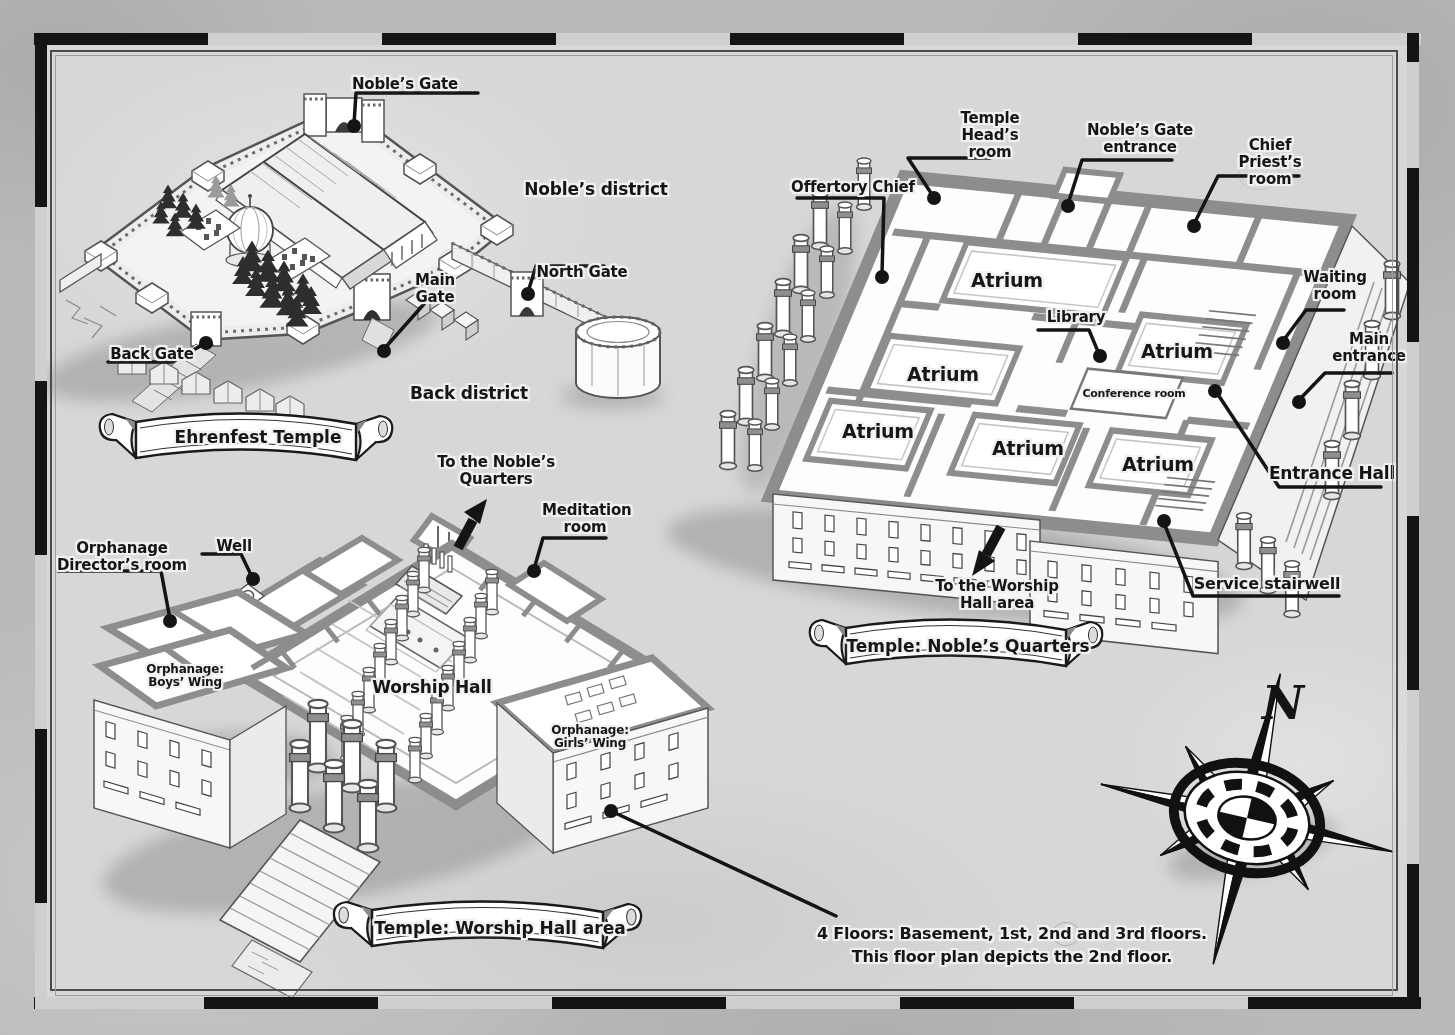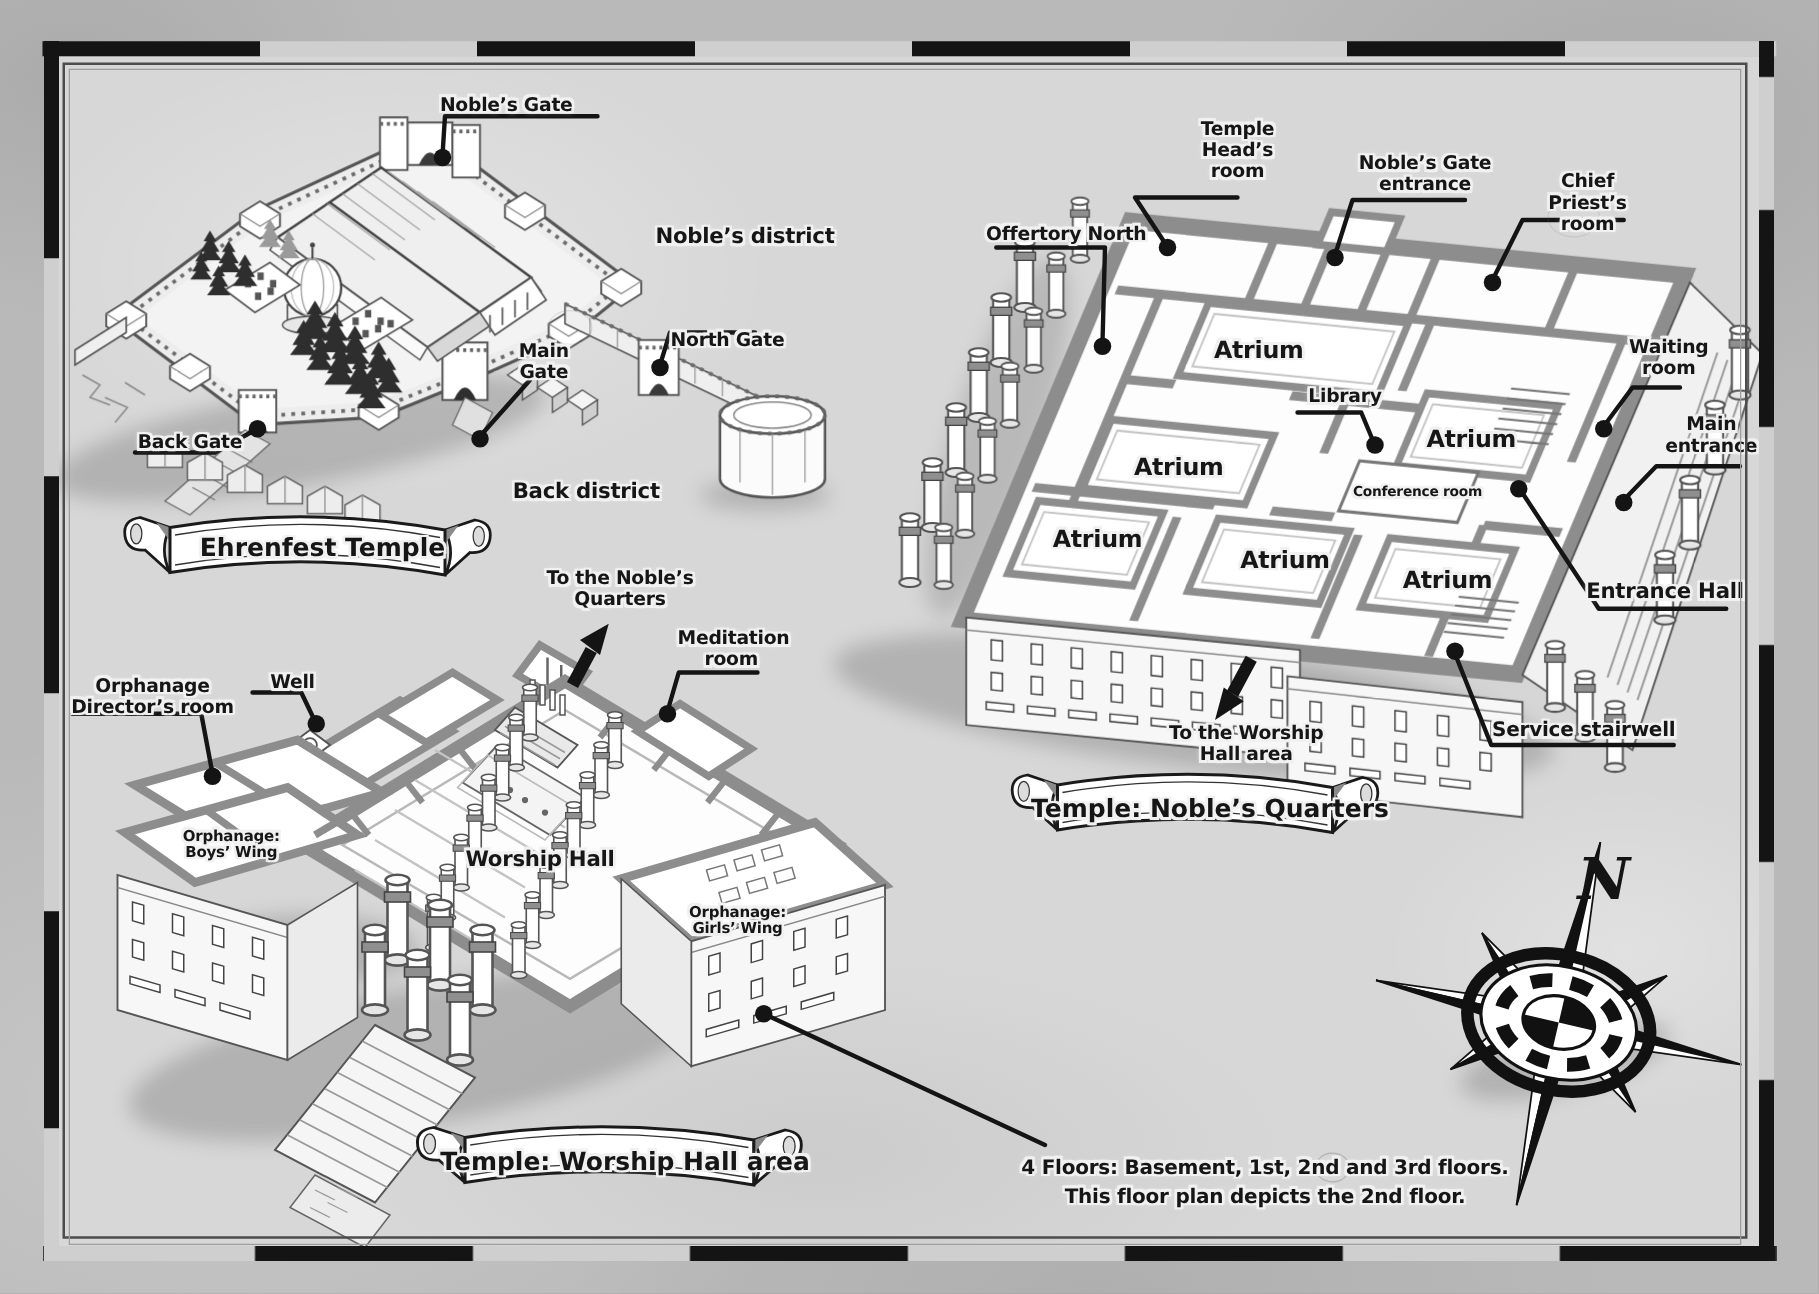--- a/index.html
+++ b/index.html
@@ -43,21 +43,21 @@
   .lbl{
     position:absolute;transform:translate(-50%,-50%);z-index:30;
     font:700 15px/1.12 "DejaVu Sans",sans-serif;color:#161616;text-align:center;white-space:nowrap;
     letter-spacing:-0.2px;
     text-shadow:-2px -2px 0 #f1f1f1,2px -2px 0 #f1f1f1,-2px 2px 0 #f1f1f1,2px 2px 0 #f1f1f1,
       -2px 0 0 #f1f1f1,2px 0 0 #f1f1f1,0 -2px 0 #f1f1f1,0 2px 0 #f1f1f1,0 0 5px #f1f1f1;
     padding-left:24px;
   }
   .wrap{white-space:normal;}
   .s11{font-size:11px}.s12{font-size:12px}.s16{font-size:16px}.s17{font-size:17px}.s18{font-size:19px}
-  .banner-text{font-size:20px;letter-spacing:0;text-align:center;}
+  .banner-text{font-size:17px;letter-spacing:0;text-align:center;}
   .north{font:italic 800 46px/1 "DejaVu Serif",serif;text-shadow:none;color:#141414;}
   .footnote{font-size:16px;}
 </style>
 </head>
 <body>
 
 <div class="stage">
   <div class="map-area"></div>
 
   <div class="stain" style="left:1052px;top:922px;width:26px;height:22px;border:1.5px solid rgba(110,110,110,.35);"></div>
@@ -726,22 +726,22 @@
   <div>
 
     <div class="lbl" style="left:393px;top:84px">Noble’s Gate</div>
     <div class="lbl s17" style="left:584px;top:190px">Noble’s district</div>
     <div class="lbl" style="left:570px;top:272px">North Gate</div>
     <div class="lbl wrap" style="left:423px;top:289px;width:46px">Main Gate</div>
     <div class="lbl" style="left:140px;top:354px">Back Gate</div>
     <div class="lbl s17" style="left:457px;top:394px">Back district</div>
     <div class="lbl banner-text" style="left:246px;top:438px">Ehrenfest Temple</div>
 
-    <div class="lbl" style="left:841px;top:187px">Offertory North</div>
-    <div class="lbl wrap" style="left:978px;top:120px;width:92px">Temple Head’s room</div>
+    <div class="lbl" style="left:841px;top:187px">Offertory Chief</div>
+    <div class="lbl wrap" style="left:978px;top:135px;width:92px">Temple Head’s room</div>
     <div class="lbl wrap" style="left:1128px;top:139px;width:118px">Noble’s Gate entrance</div>
     <div class="lbl wrap" style="left:1258px;top:162px;width:100px">Chief Priest’s room</div>
     <div class="lbl wrap" style="left:1323px;top:286px;width:64px">Waiting room</div>
     <div class="lbl wrap" style="left:1357px;top:348px;width:80px">Main entrance</div>
     <div class="lbl" style="left:1064px;top:317px">Library</div>
     <div class="lbl s11" style="left:1122px;top:394px">Conference room</div>
     <div class="lbl s18" style="left:995px;top:281px">Atrium</div>
     <div class="lbl s18" style="left:931px;top:375px">Atrium</div>
     <div class="lbl s18" style="left:1165px;top:352px">Atrium</div>
     <div class="lbl s18" style="left:866px;top:432px">Atrium</div>

